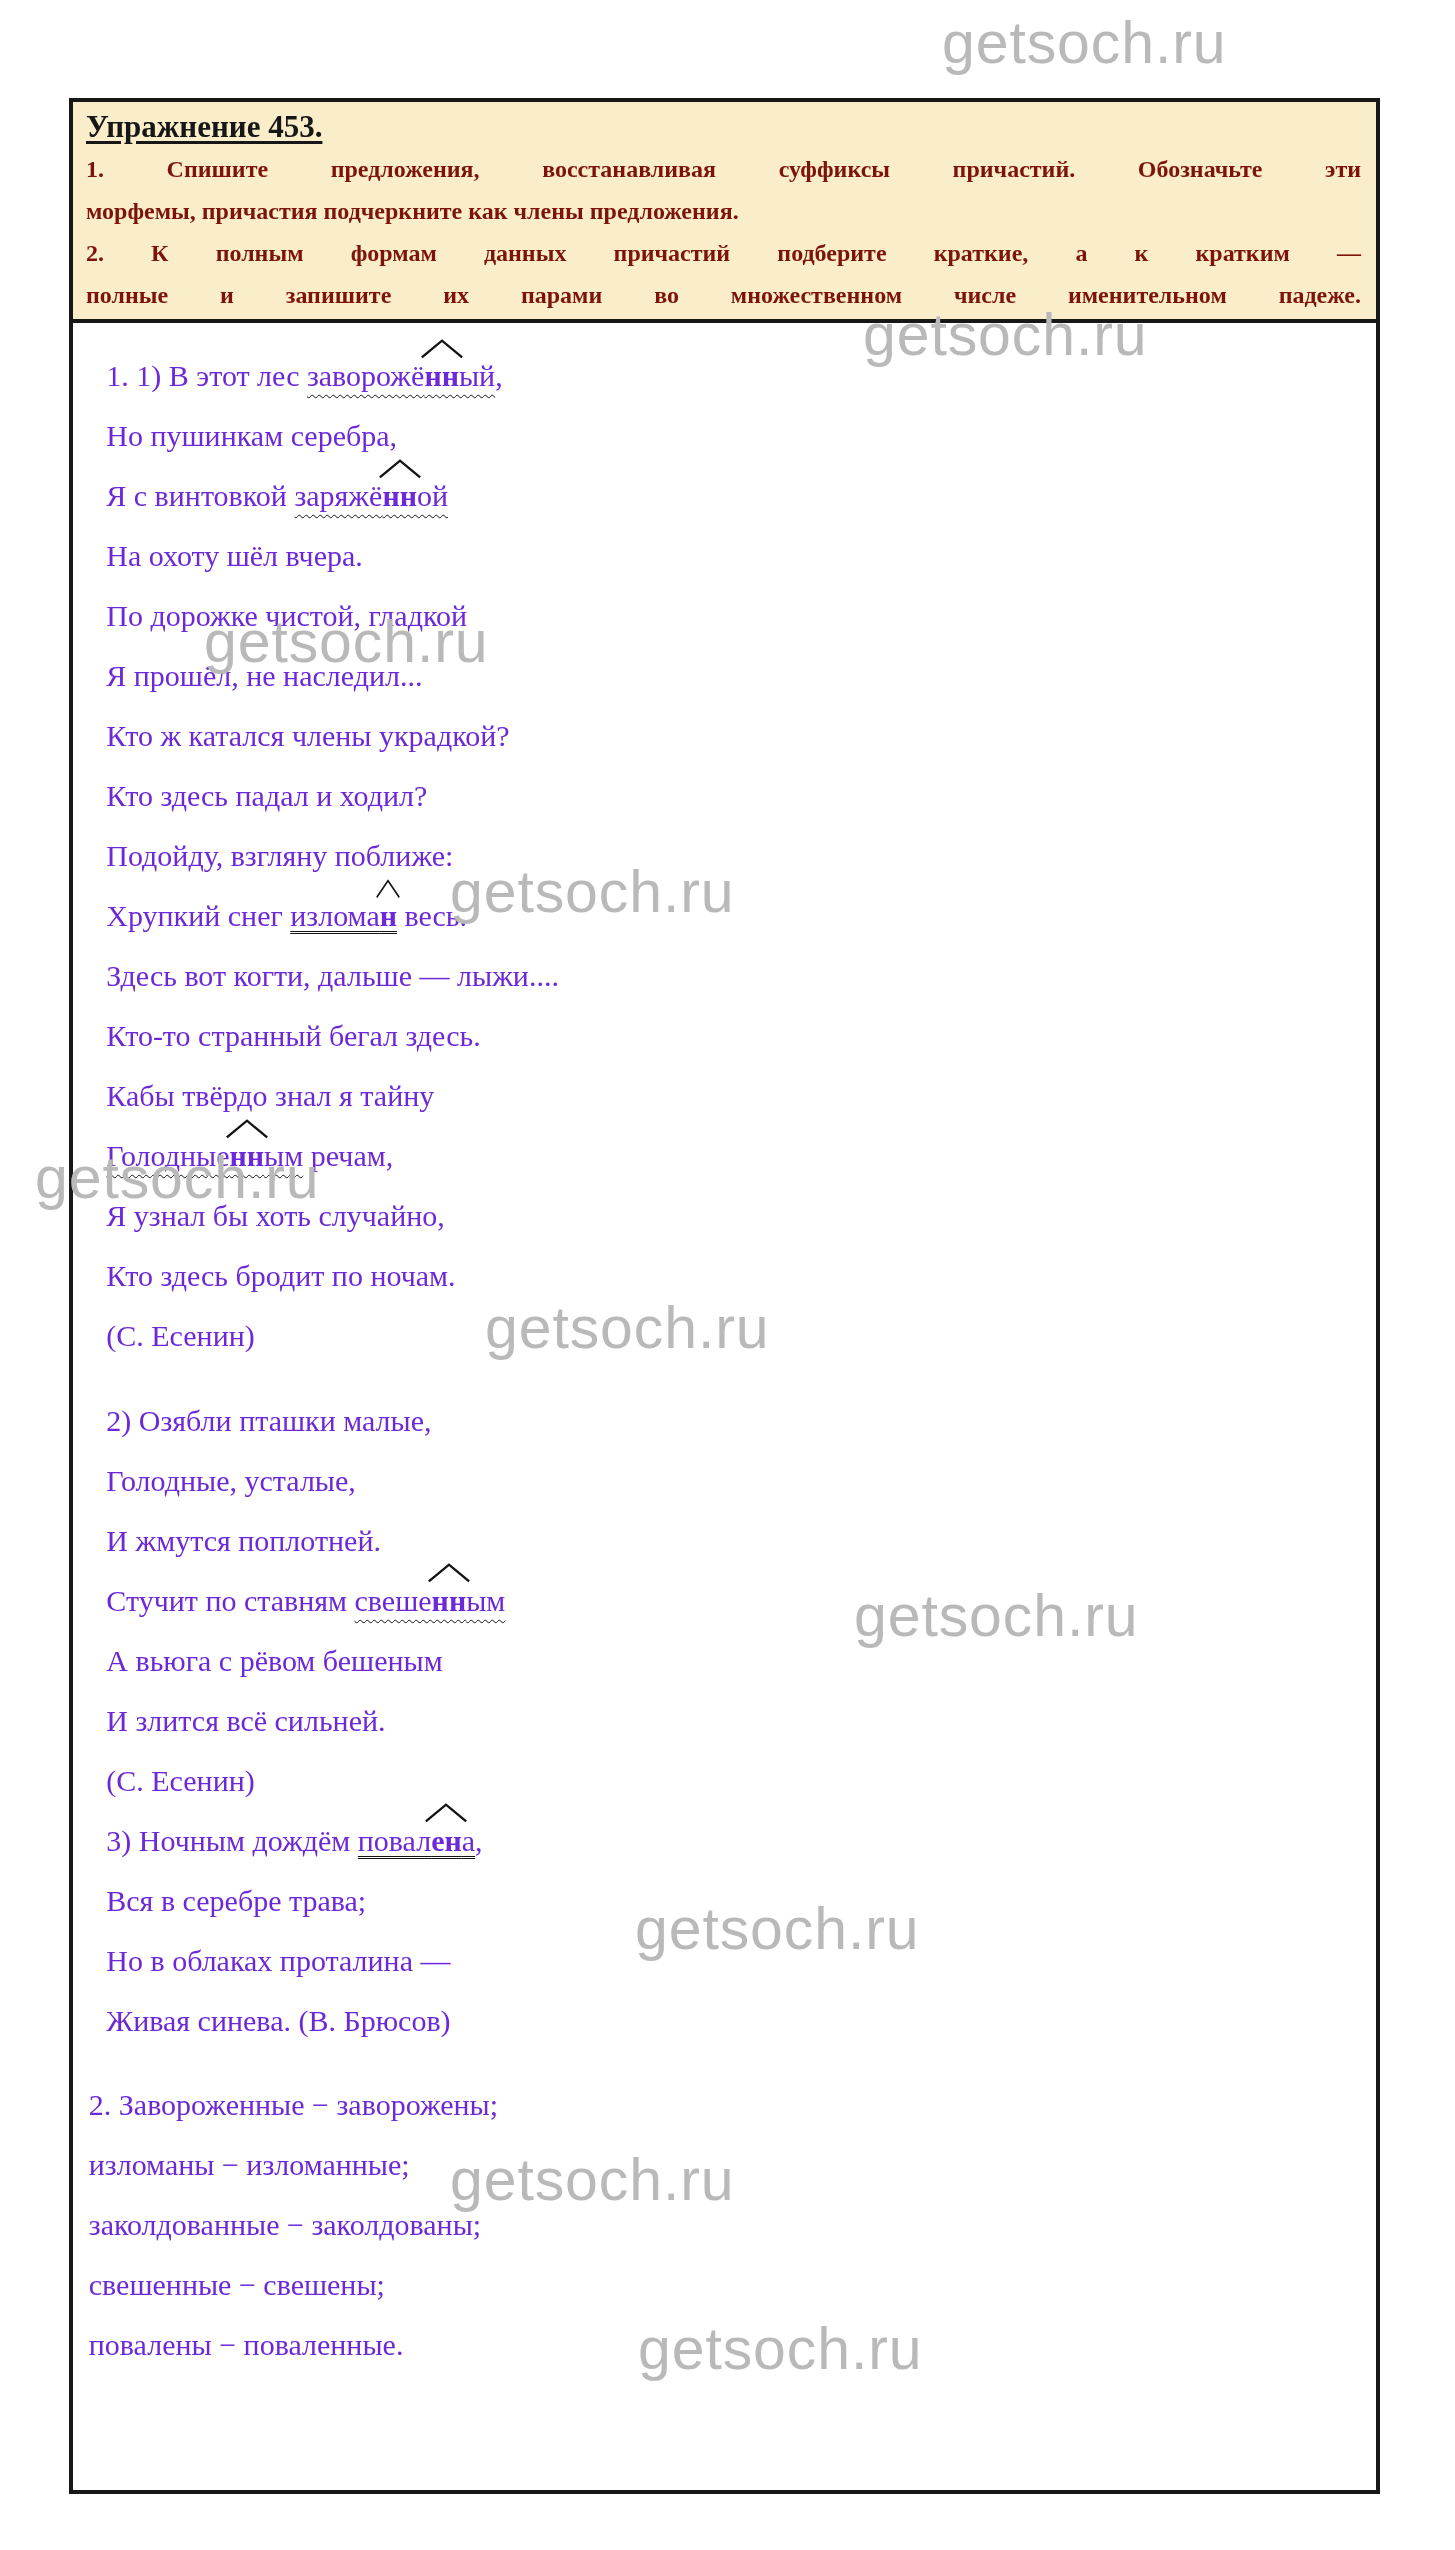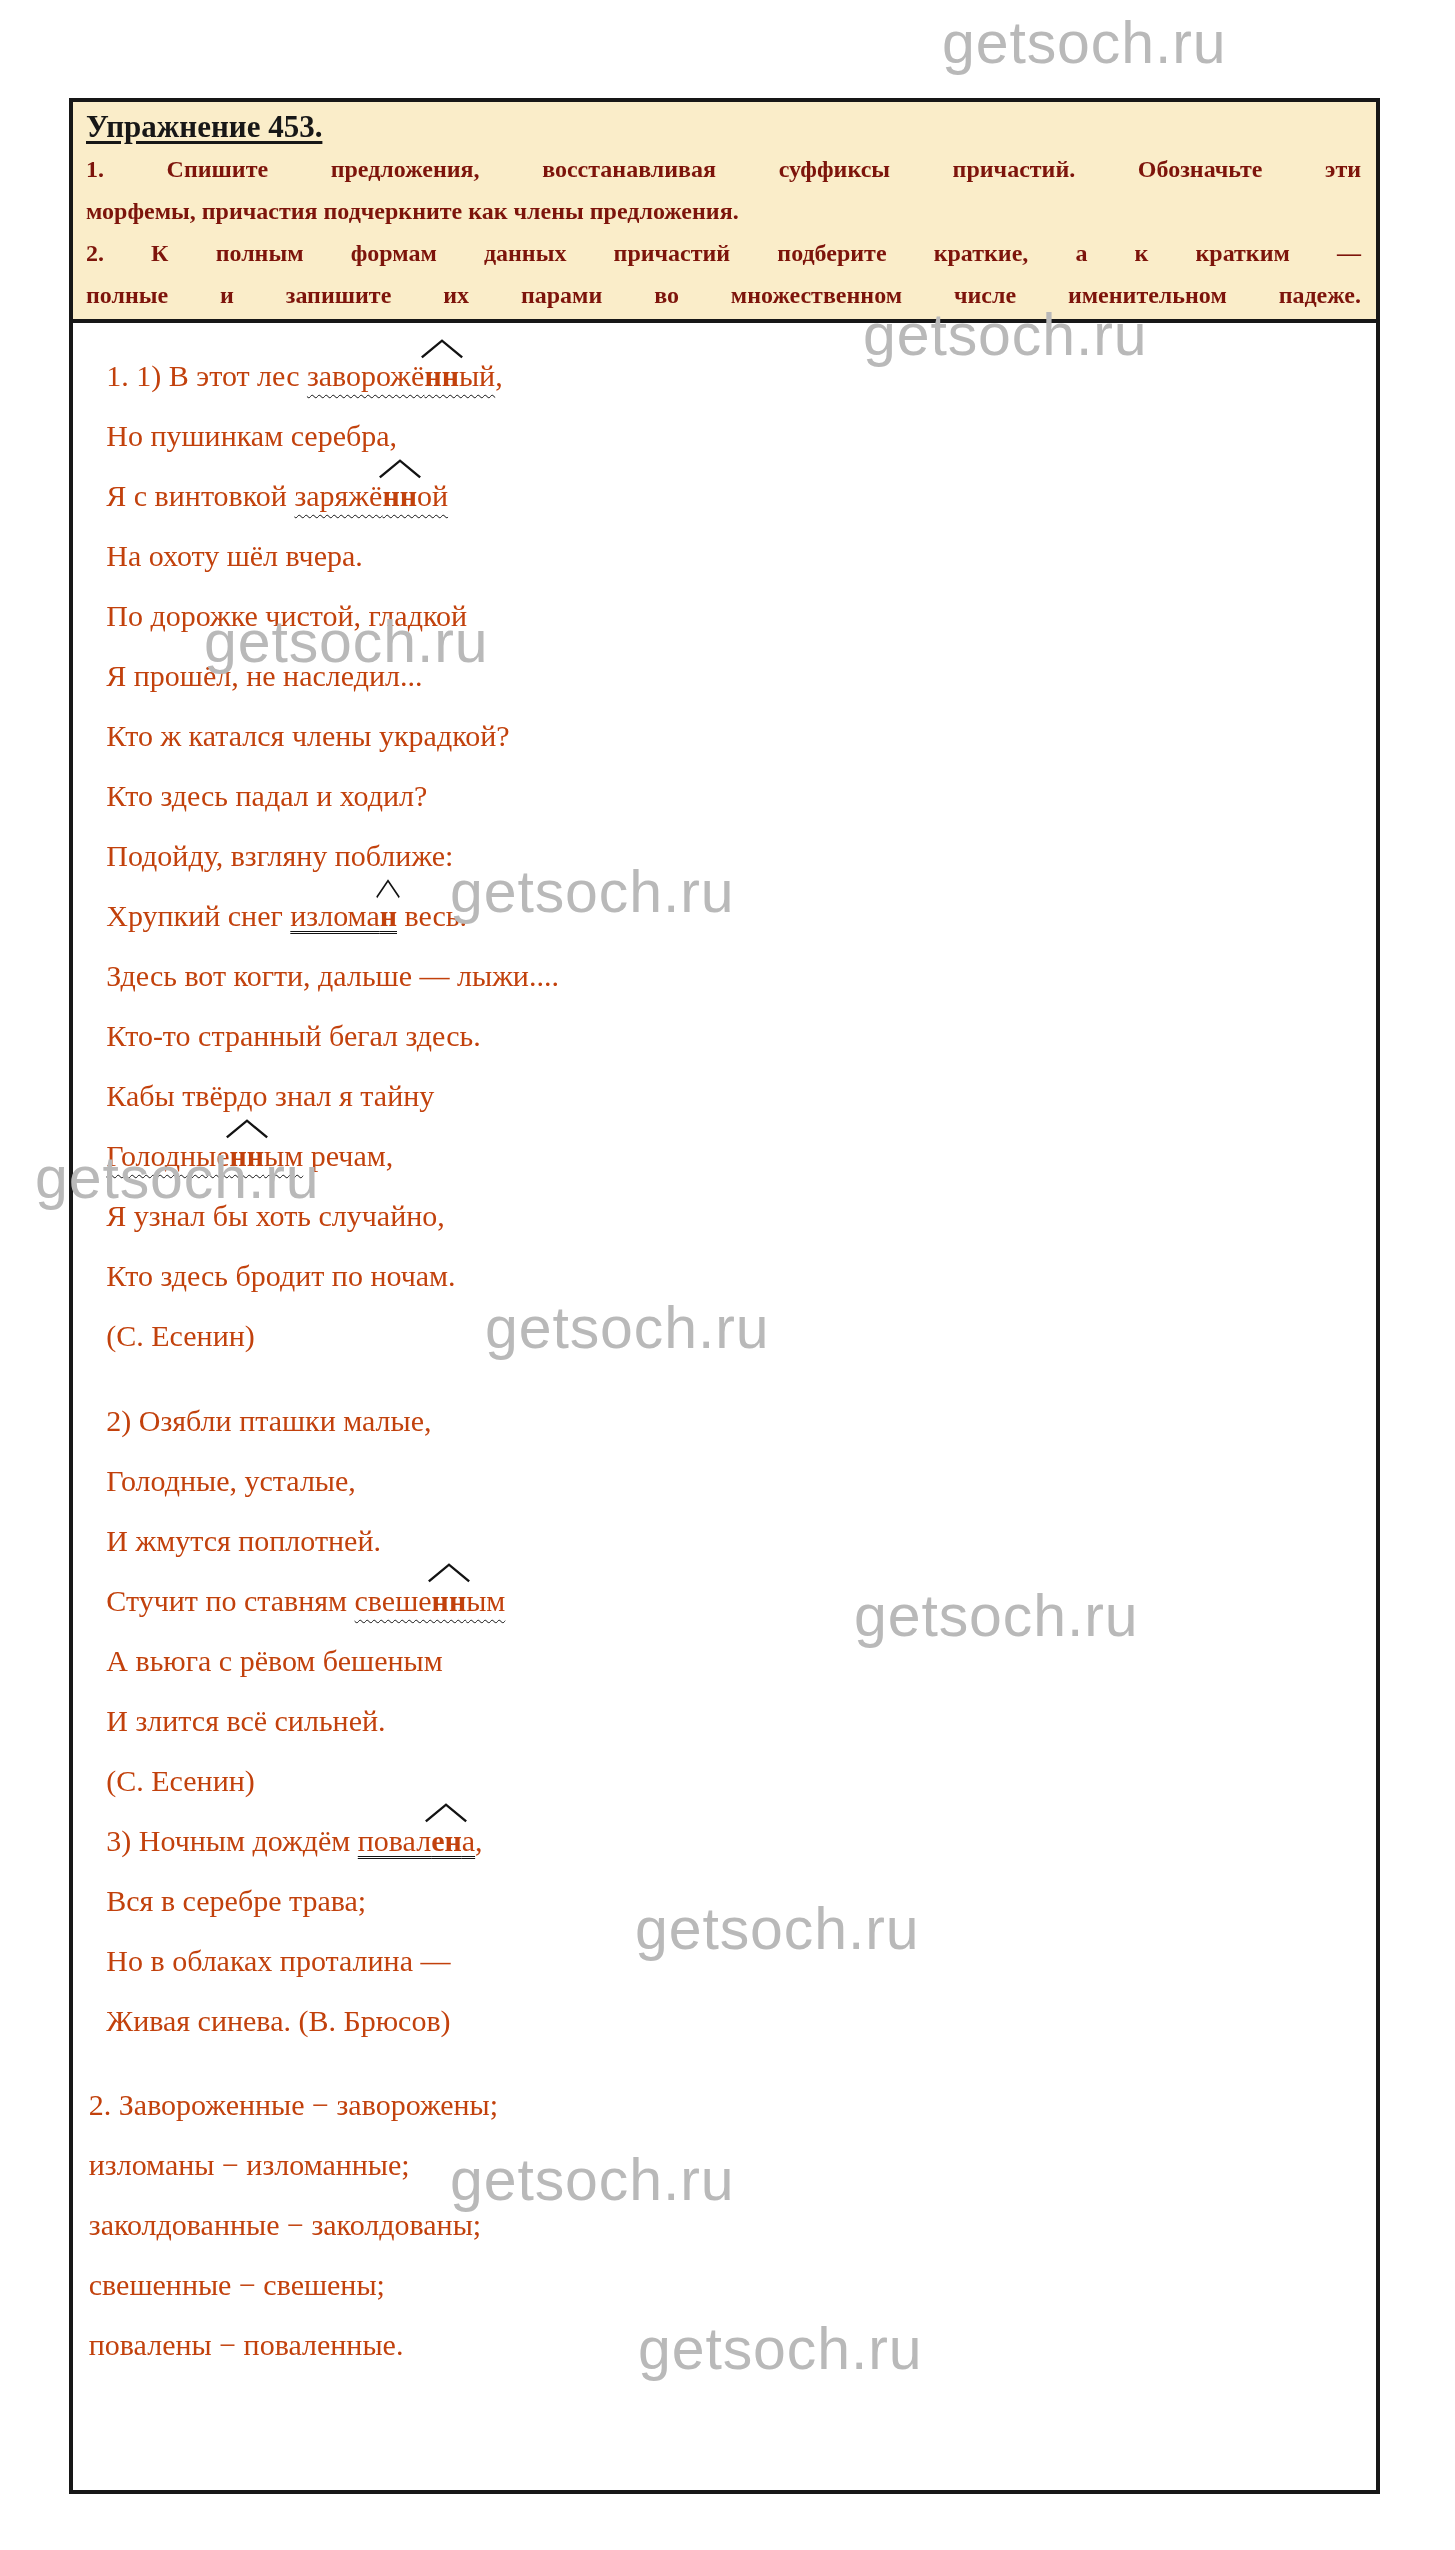--- a/index.html
+++ b/index.html
@@ -60,21 +60,21 @@
     box-sizing: border-box;
     background: #ffffff;
     border: 4.4px solid #171717;
     border-top: none;
     padding: 23px 17.6px 0 14px;
     z-index: 2;
   }
   .line {
     font-size: 30px;
     line-height: 60px;
-    color: #c2410c;
+    color: #6d28d9;
     white-space: nowrap;
   }
   #poem .line { margin-left: 19.3px; }
   #answers { margin-top: 24.6px; margin-left: 1.8px; }
   .gap { margin-top: 24.6px; }
 
   
   .w-wavy {
     text-decoration: underline;
     text-decoration-style: wavy;

